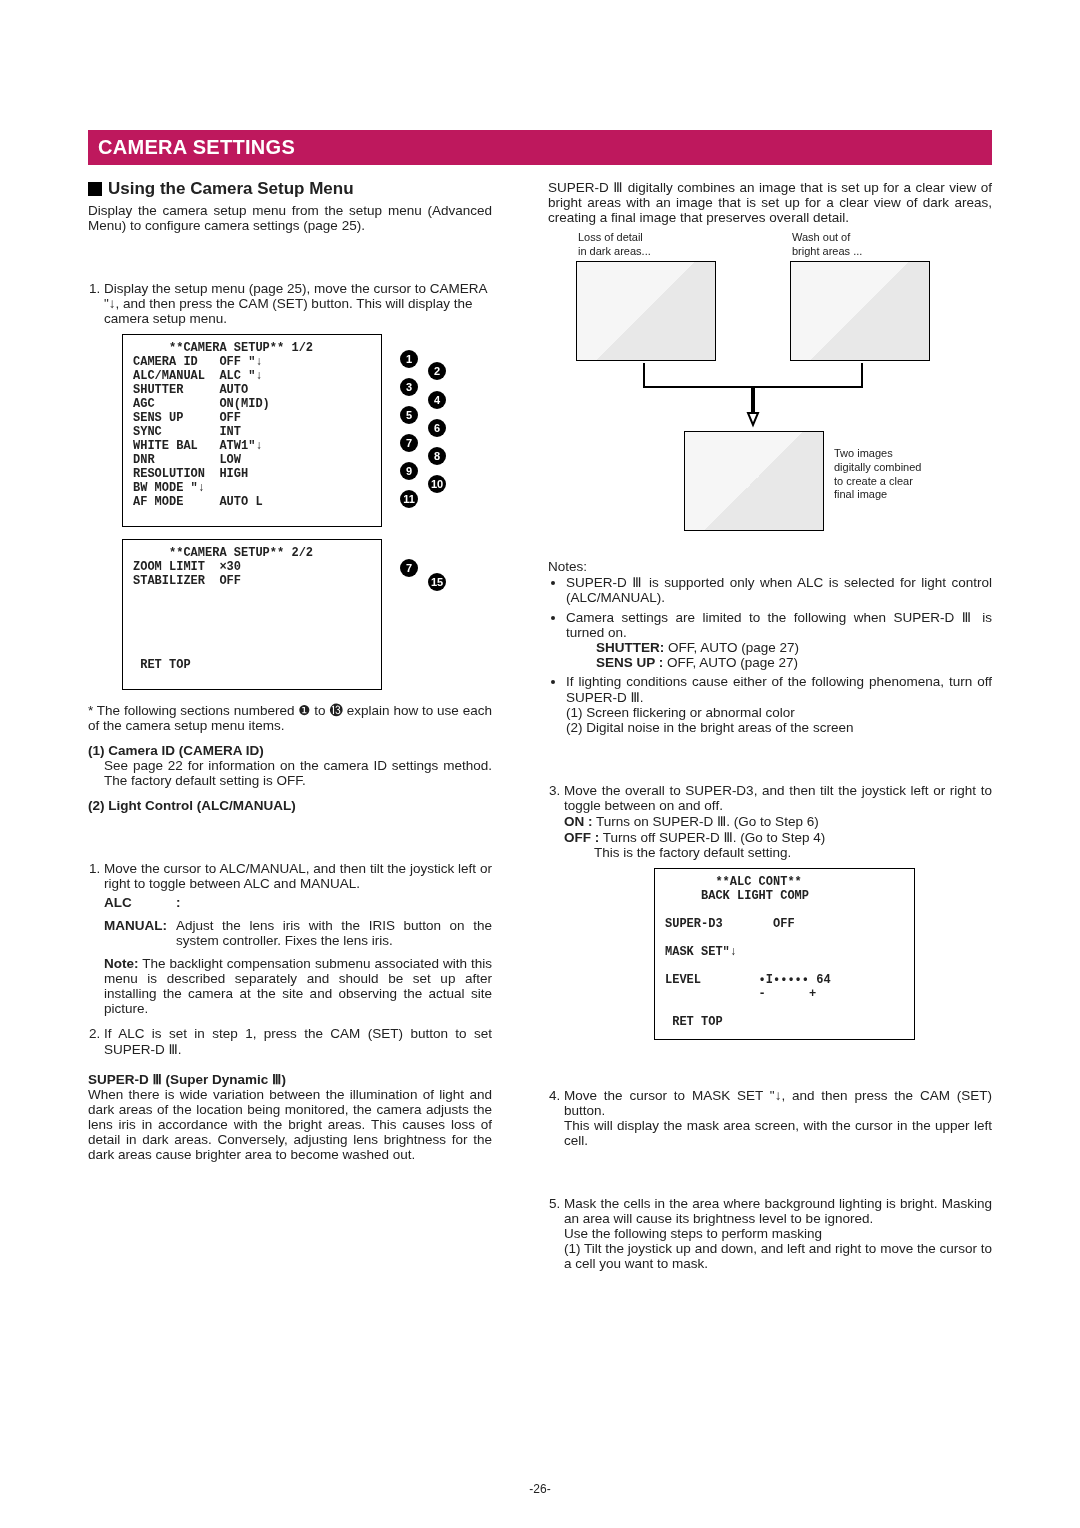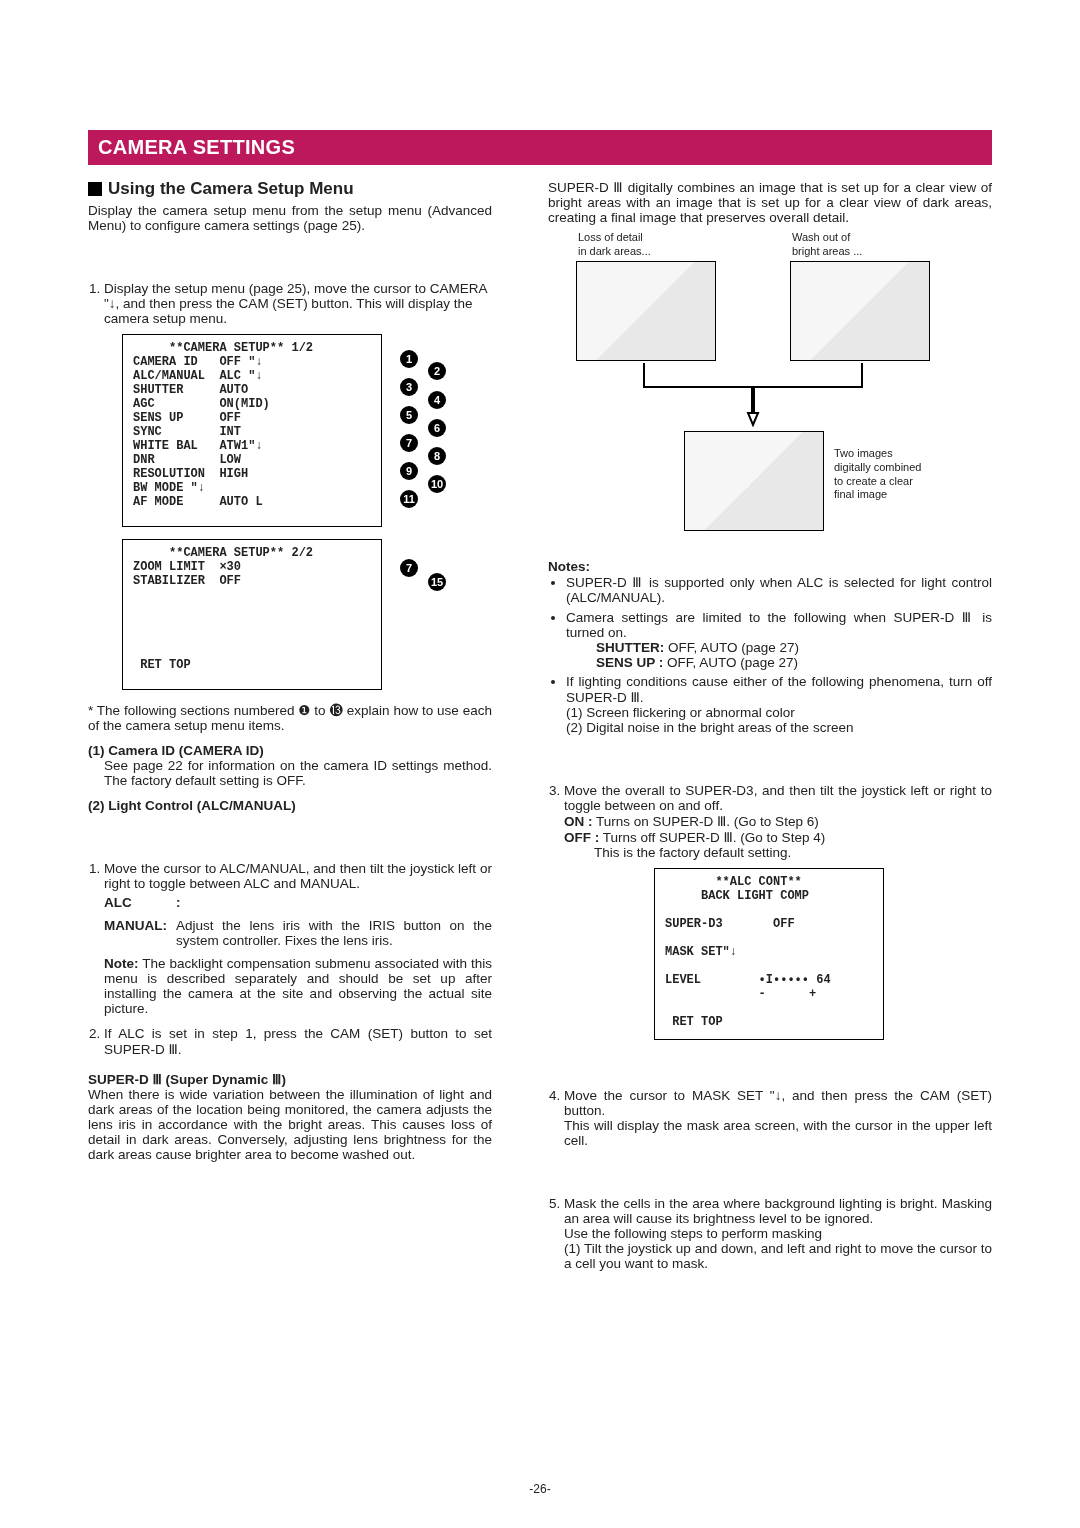--- a/index.html
+++ b/index.html
@@ -69,28 +69,28 @@
   .def-body { flex:1; text-align:justify; }
   .note-block { text-align:justify; margin-top:8px; }
   .pagefoot { position:absolute; bottom:32px; left:0;right:0;text-align:center; font-size:12px;}
   .diagram { position:relative; width:420px; height:320px; margin:6px 0 8px 24px; }
   .d-img {
     position:absolute;border:1px solid #000;width:140px;height:100px;
     background:linear-gradient(135deg,#f6f6f6 0 50%,#e8e8e8 0 100%);
   }
   .d-txt { position:absolute; font-size:11px; line-height:1.25; }
   .arrow { position:absolute; }
-  .notes-h { font-weight:bold; margin-top:4px; }
+  .notes-h { font-weight:normal; margin-top:4px; }
   ul.bul { list-style: disc; padding-left:18px; }
   ul.bul li { margin-bottom:4px; text-align:justify;}
   .inset { padding-left:30px; display:block; }
   .inset2 { padding-left:30px; }
   .menu-box2 {
     border:1.5px solid #000;
-    width:230px;
+    width:261px;
     padding:6px 10px 10px 10px;
     margin:8px 0 12px 90px;
     text-align:left;
   }
   .col-r p { margin-bottom:4px; }
   .numlist-continue > li { margin-bottom:8px; text-align:justify;}
 </style>
 </head>
 <body>
 

